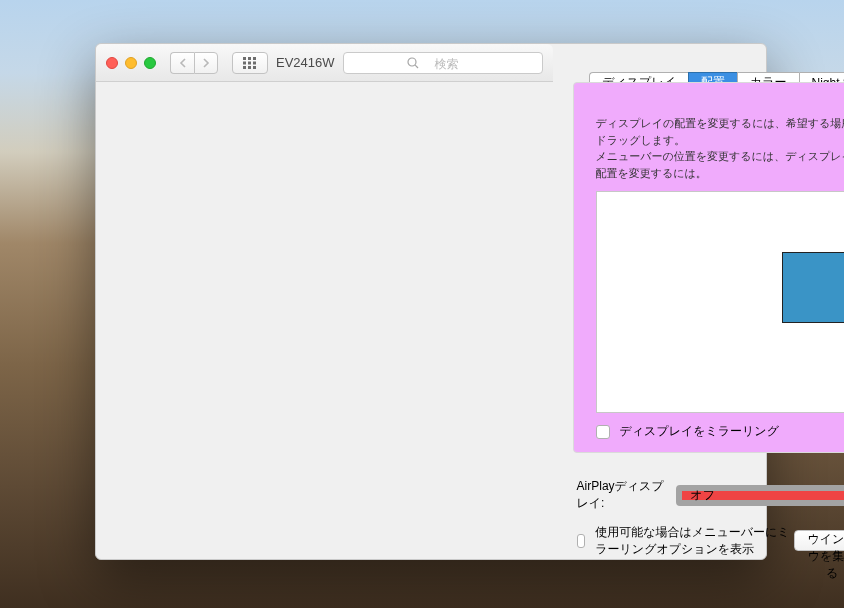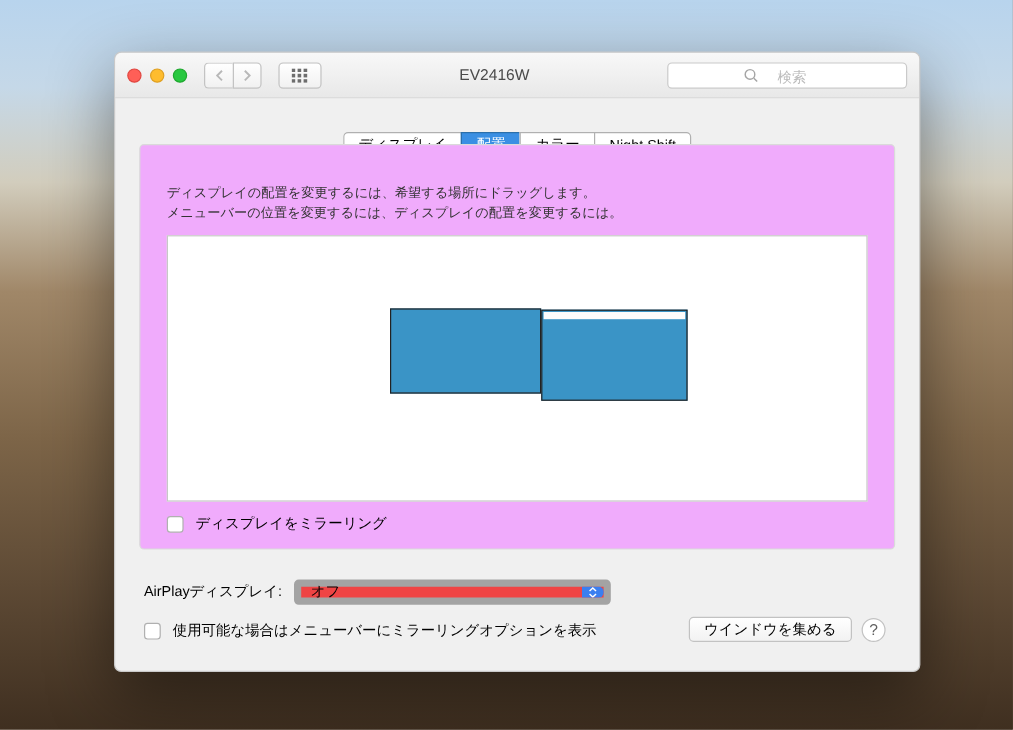--- a/index.html
+++ b/index.html
@@ -29,21 +29,20 @@
       position: absolute;
       left: 95px;
       top: 43px;
       width: 672px;
       height: 517px;
       background: #f0f0f0;
       border: 1px solid #c9c9c9;
       border-radius: 6px;
       box-shadow: 0 20px 55px rgba(0,0,0,0.45);
       display: flex;
-      flex-direction: column;
     }
     .titlebar {
       height: 38px;
       background: linear-gradient(to bottom, #f8f8f8, #e8e8e8);
       border-bottom: 1px solid #cfcfcf;
       display: flex;
       align-items: center;
       padding: 0 10px;
       gap: 8px;
       border-radius: 6px 6px 0 0;

